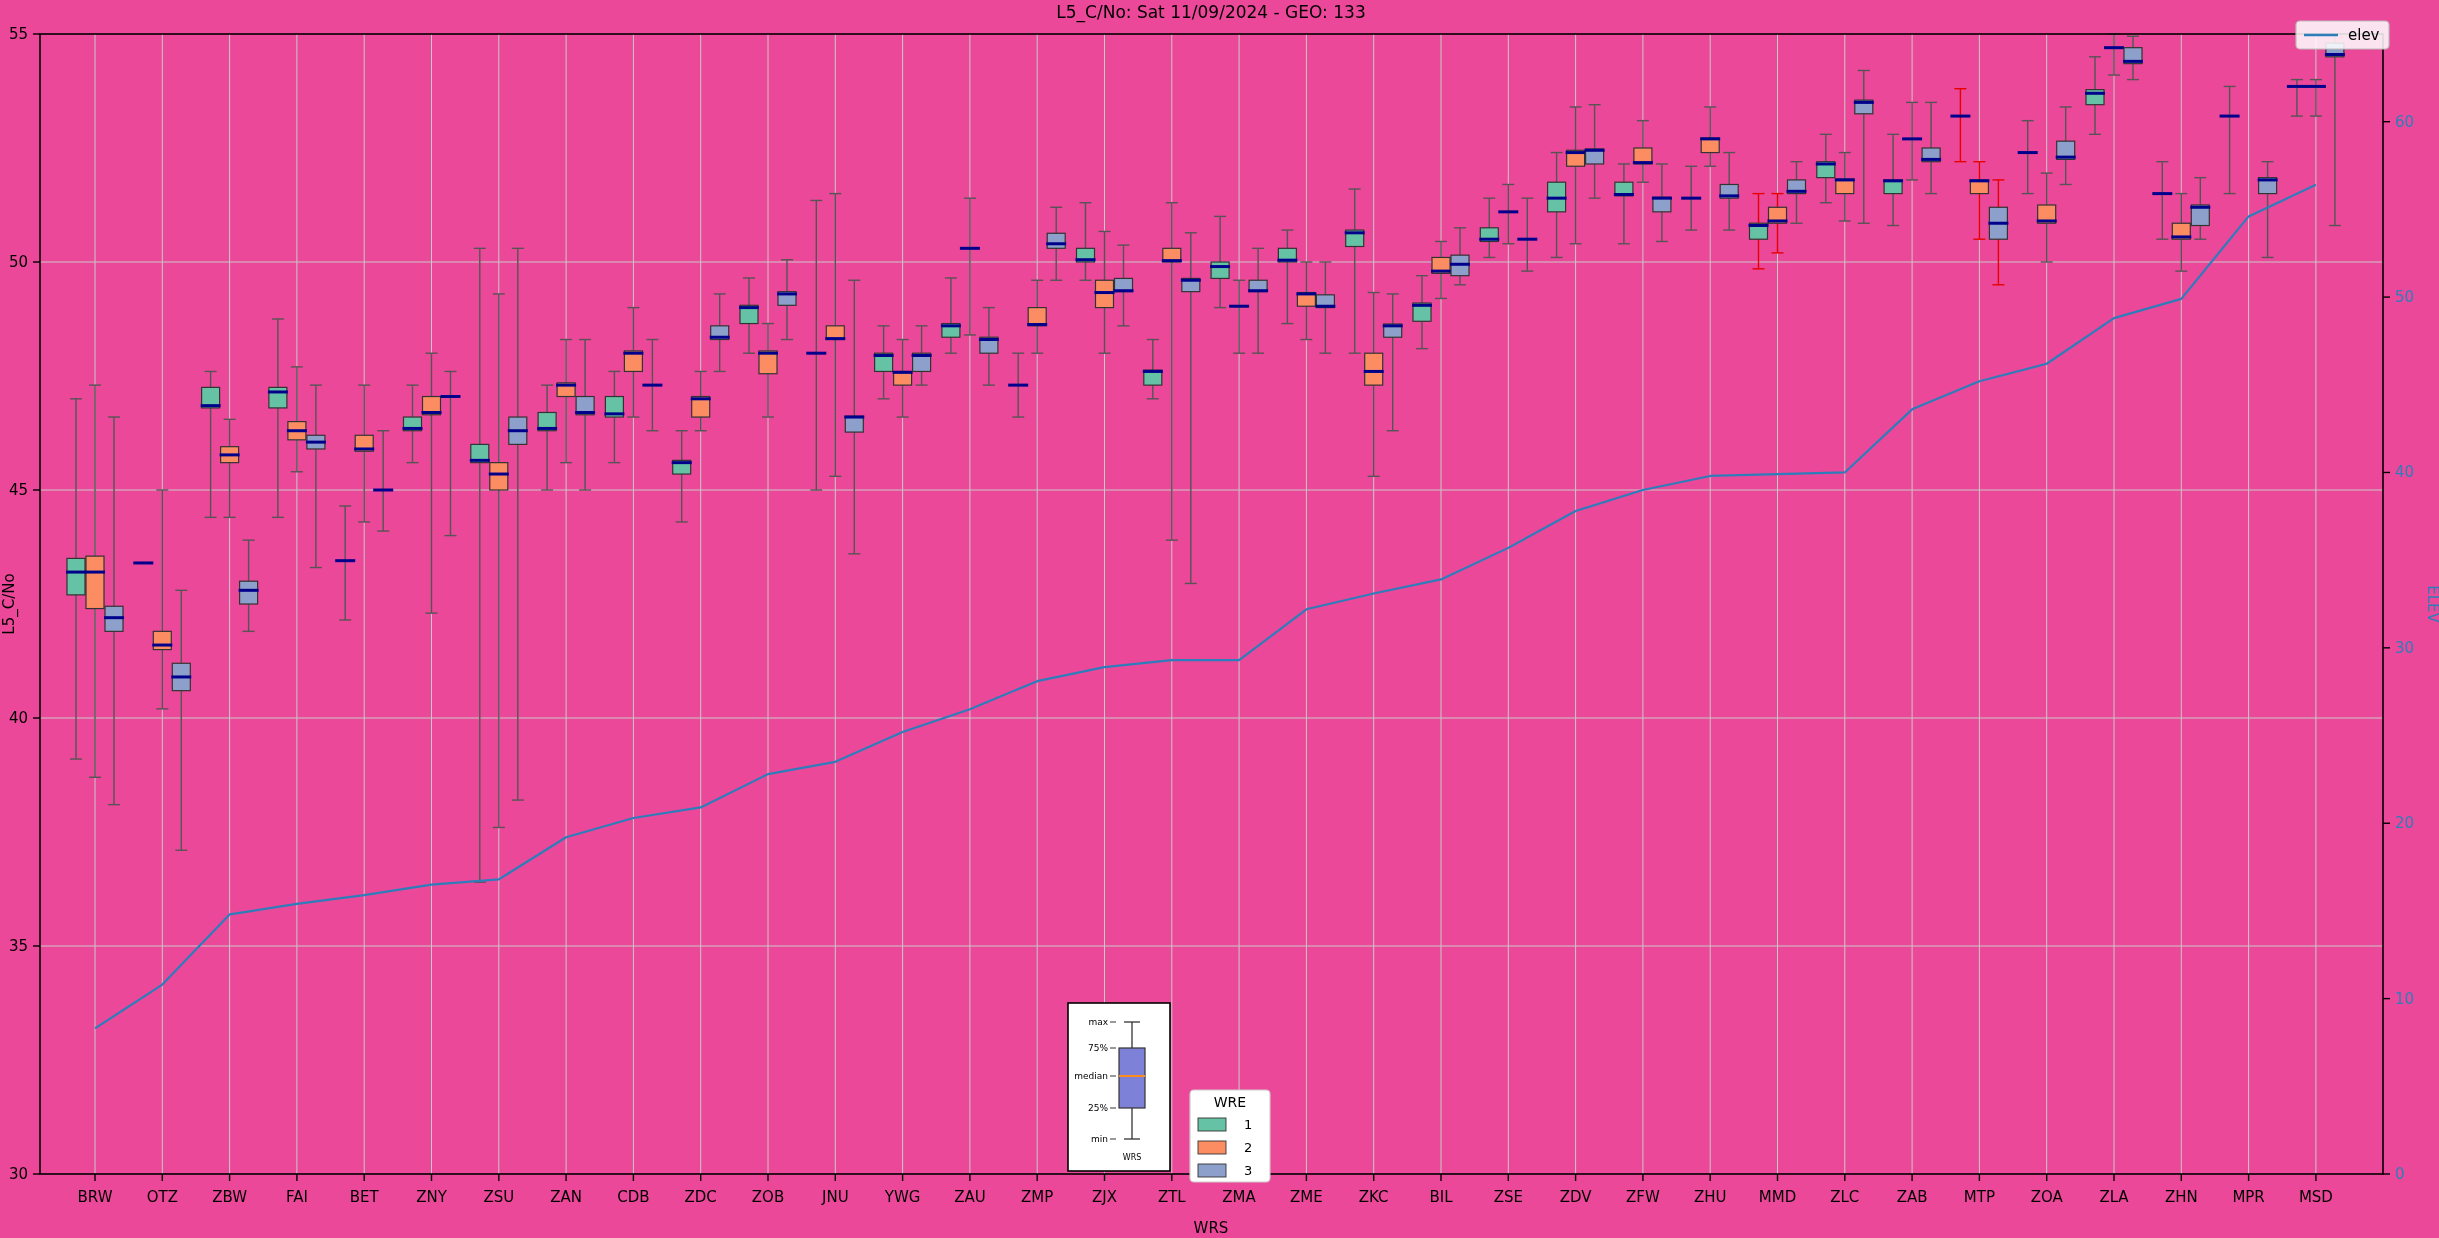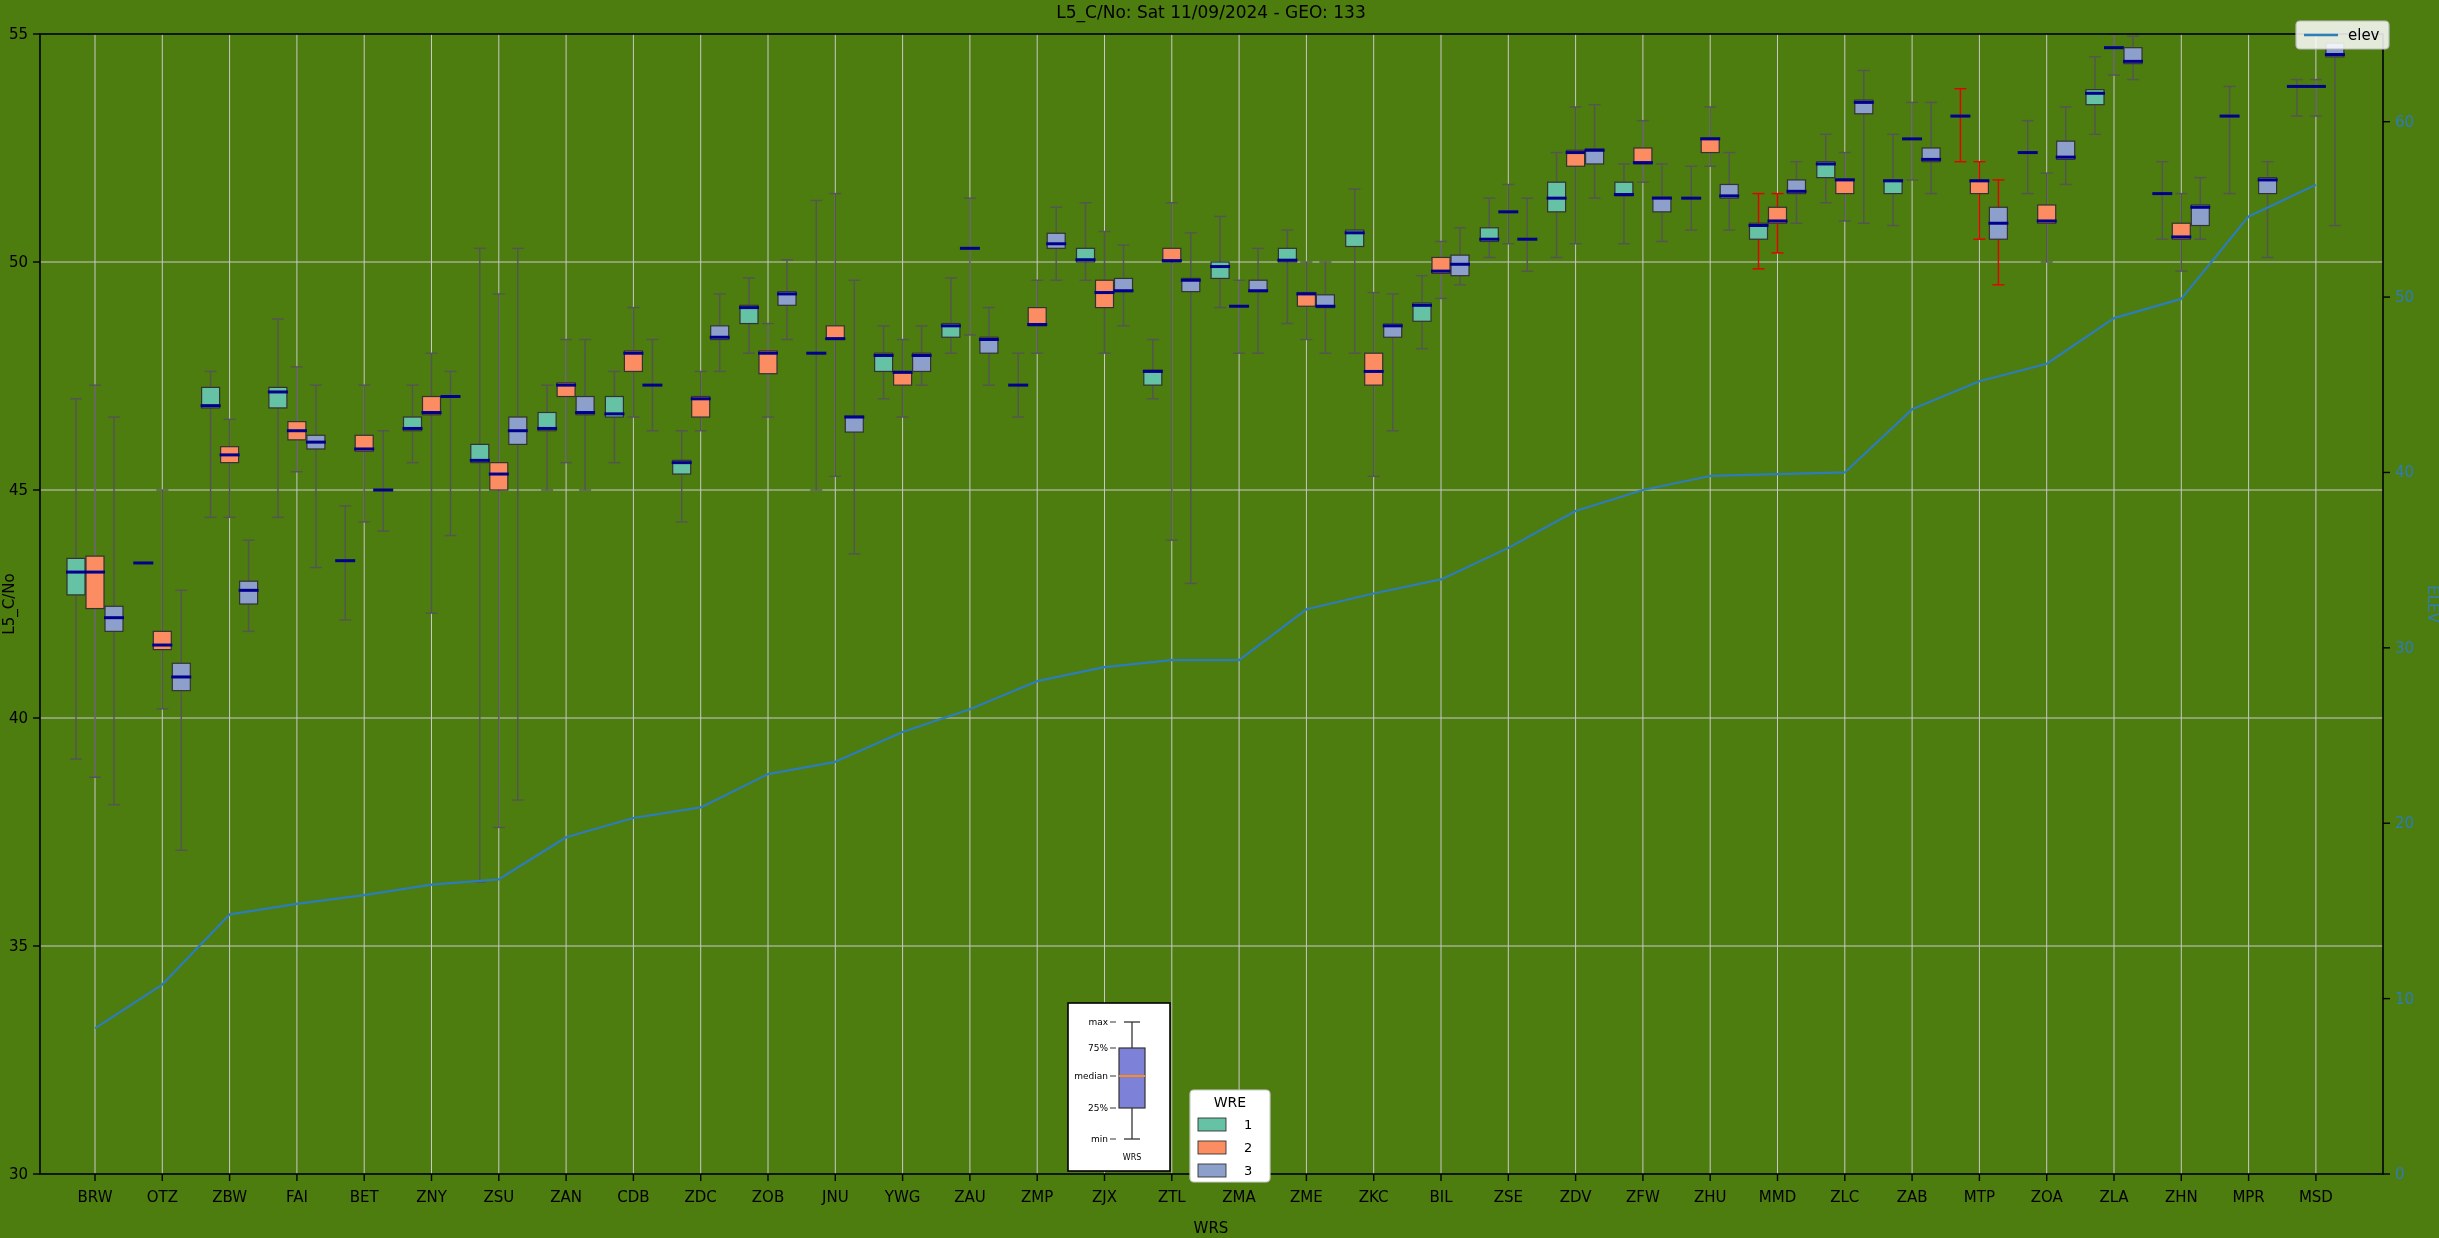--- a/index.html
+++ b/index.html
@@ -1,16 +1,16 @@
 <!DOCTYPE html>
 <html><head>
 <meta charset="utf-8">
 <style>
   html,body{margin:0;padding:0;background:#fff;}
-  #stage{position:relative;width:2439px;height:1238px;background:#4d7c0f;
+  #stage{position:relative;width:2439px;height:1238px;background:#ec4899;
          font-family:"DejaVu Sans","Liberation Sans",sans-serif;}
   svg text{font-family:"DejaVu Sans","Liberation Sans",sans-serif;}
 </style>
 </head>
 <body>
 
 <div id="stage">
   <svg id="chart" width="2439" height="1238" viewBox="0 0 2439 1238">
     <text id="chart-title" x="1211" y="18" text-anchor="middle" font-size="17" fill="#000">L5_C/No: Sat 11/09/2024 - GEO: 133</text>
     <g id="grid-layer">

